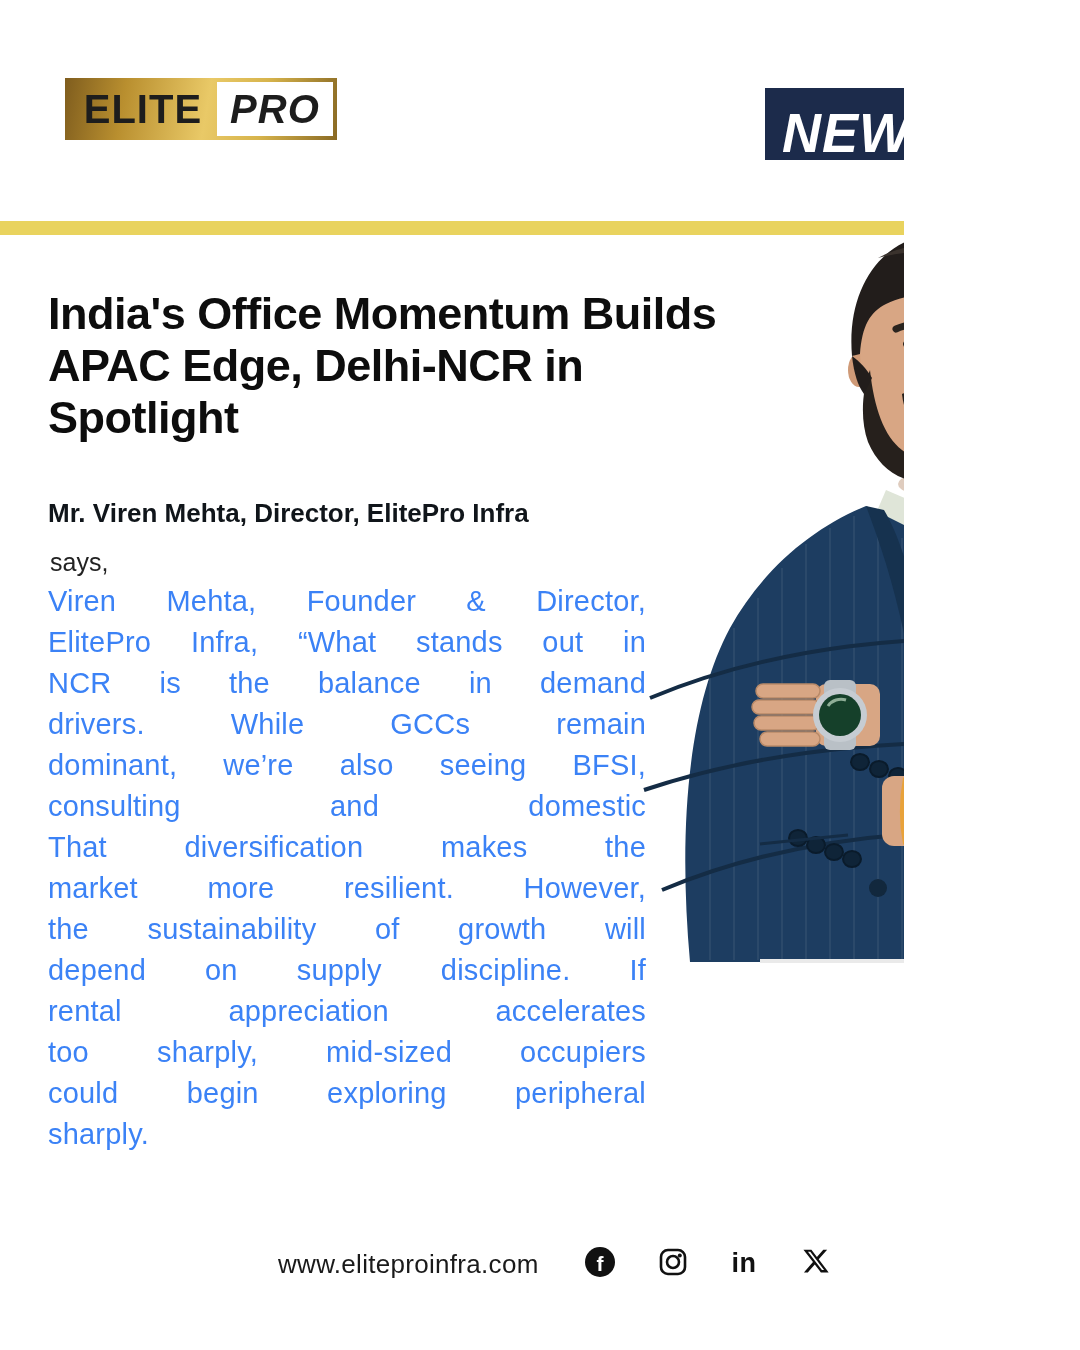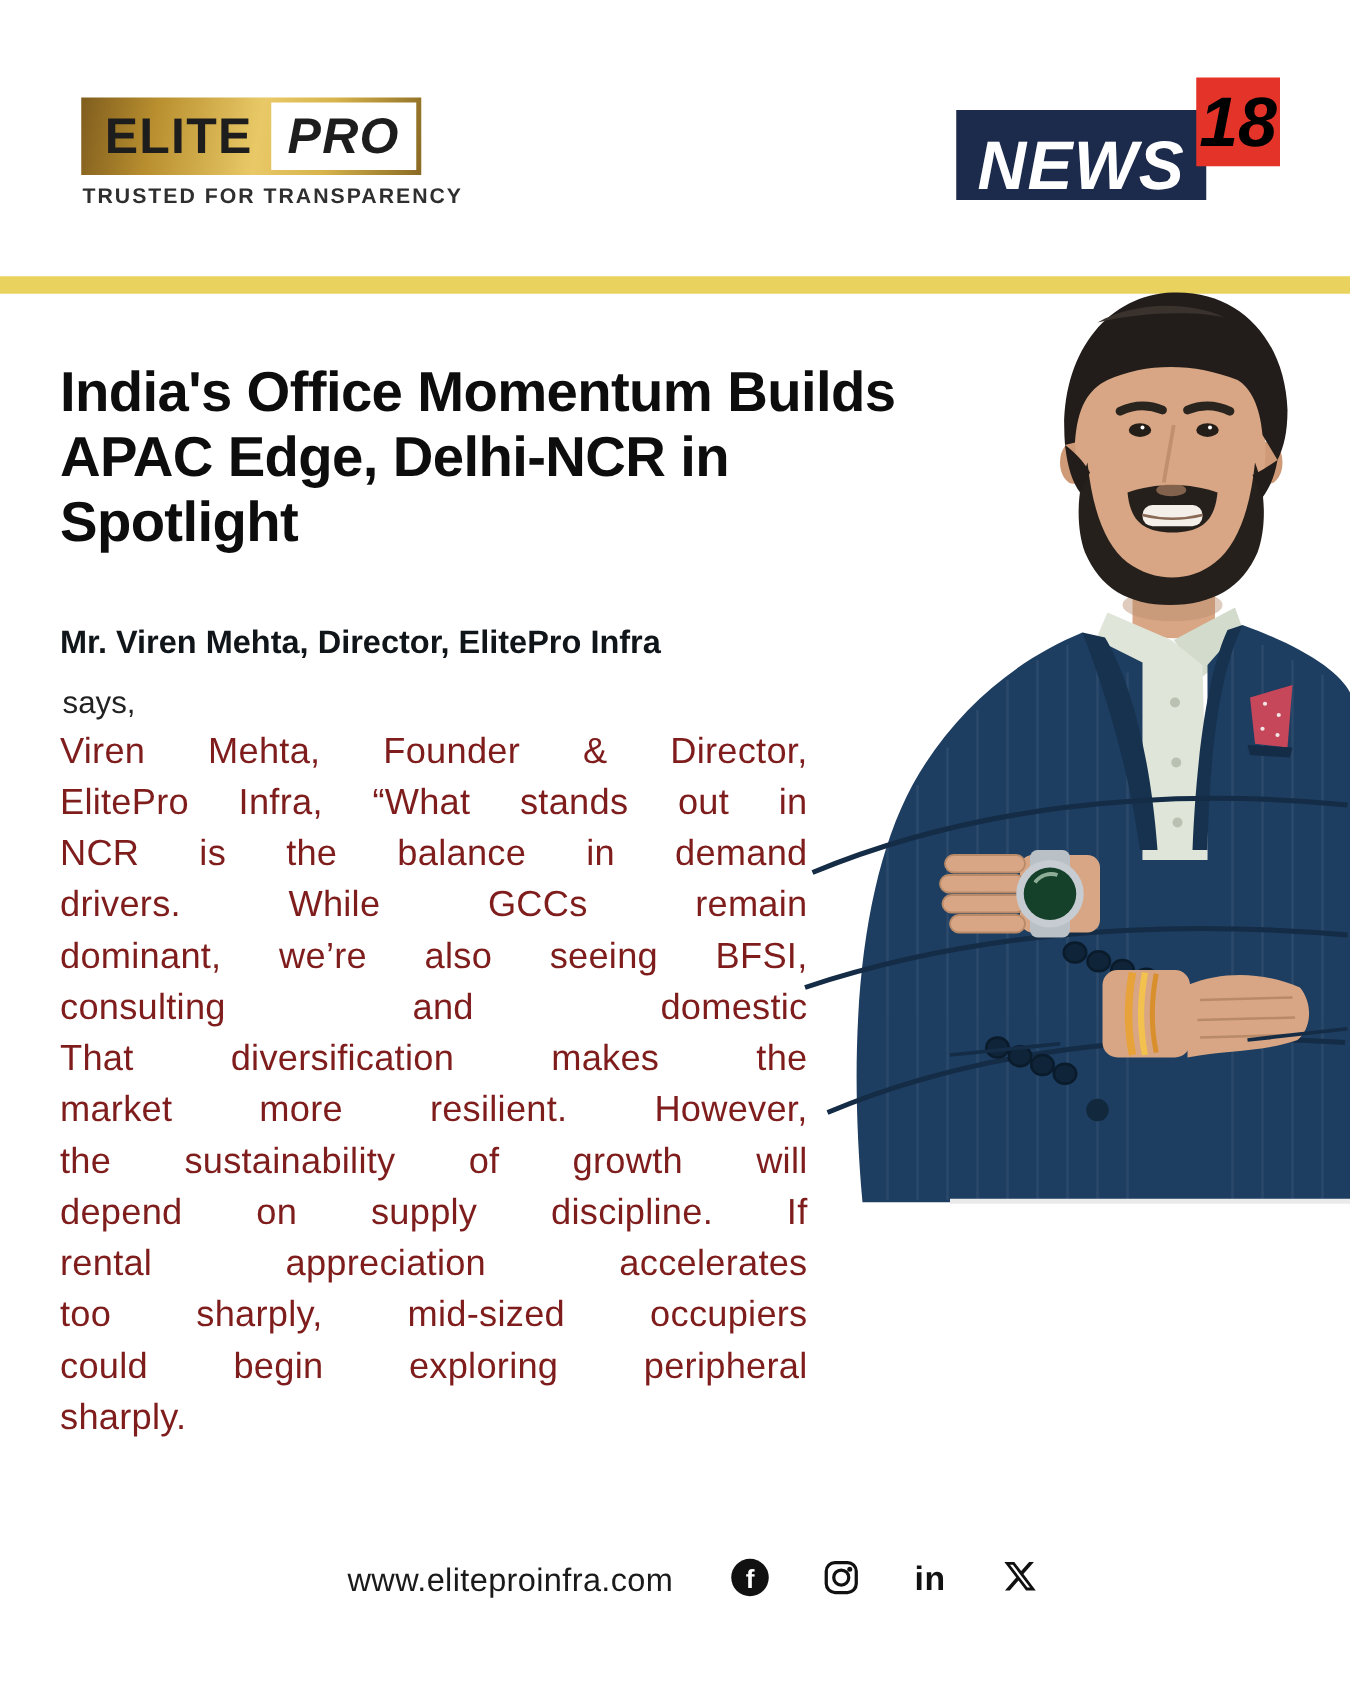--- a/index.html
+++ b/index.html
@@ -1,16 +1,16 @@
 <!DOCTYPE html>
 <html><head>
 <meta charset="utf-8">
 <style>
   html,body{margin:0;padding:0;background:#ffffff;}
-  #canvas{position:relative;width:1080px;height:1350px;background:#ffffff;overflow:hidden;
+  #canvas{position:relative;width:904px;height:1350px;background:#ffffff;overflow:hidden;
           font-family:"Liberation Sans",sans-serif;color:#111;}
 
   
   .ep-logo{position:absolute;left:65px;top:78px;width:272px;height:62px;
     background:linear-gradient(100deg,#7f5d1e 0%,#b98f2f 22%,#e9c967 52%,#d7b44c 72%,#8a6a24 100%);
     display:flex;box-sizing:border-box;padding:4px;}
   .ep-left{flex:1.12;display:flex;align-items:center;justify-content:center;}
   .ep-right{flex:0.88;background:#ffffff;display:flex;align-items:center;justify-content:center;font-style:italic;}
   .ep-word{font-size:40px;font-weight:bold;letter-spacing:1px;color:#1d1d1d;line-height:1;}
   .ep-tagline{position:absolute;left:66px;top:147px;font-size:17px;font-weight:600;
@@ -26,21 +26,21 @@
 
   
   .stripe{position:absolute;left:0;top:221px;width:1080px;height:14px;background:#e9d35e;z-index:0;}
 
   
   .headline{position:absolute;left:48px;top:288px;width:760px;font-size:45px;line-height:52px;
     font-weight:bold;letter-spacing:-0.5px;color:#0d0d0d;white-space:pre-line;z-index:3;}
   .subhead{position:absolute;left:48px;top:498px;font-size:26px;font-weight:bold;color:#10151a;z-index:3;}
   .says{position:absolute;left:50px;top:548px;font-size:25px;color:#222;z-index:3;}
   .body-col{position:absolute;left:48px;top:585px;width:598px;z-index:3;}
-  .body-line{height:41px;font-size:29px;color:#7f1d1d;text-align:justify;text-align-last:justify;
+  .body-line{height:41px;font-size:29px;color:#3b82f6;text-align:justify;text-align-last:justify;
     letter-spacing:0.2px;}
   .body-line:last-child{text-align-last:left;}
 
   
   .photo-wrap{position:absolute;left:620px;top:228px;width:460px;height:734px;z-index:1;}
   .photo-edge{position:absolute;left:760px;top:959px;width:320px;height:4px;background:#eaeaea;z-index:2;}
 
   
   .site{position:absolute;left:278px;top:1249px;font-size:26px;color:#1a1a1a;letter-spacing:0.3px;z-index:3;}
   .icon{position:absolute;top:1247px;width:30px;height:30px;z-index:3;}
@@ -57,21 +57,20 @@
 <div id="canvas">
 
   <div class="ep-logo">
     <div class="ep-left">
       <span class="ep-word">ELITE</span>
     </div>
     <div class="ep-right">
       <span class="ep-word">PRO</span>
     </div>
   </div>
-  <div class="ep-tagline">TRUSTED FOR TRANSPARENCY</div>
 
   <div class="n18-navy">
     <span class="n18-word">NEWS</span>
   </div>
   <div class="n18-red">
     <span class="n18-num">18</span>
   </div>
 
   <div class="stripe"></div>
 

